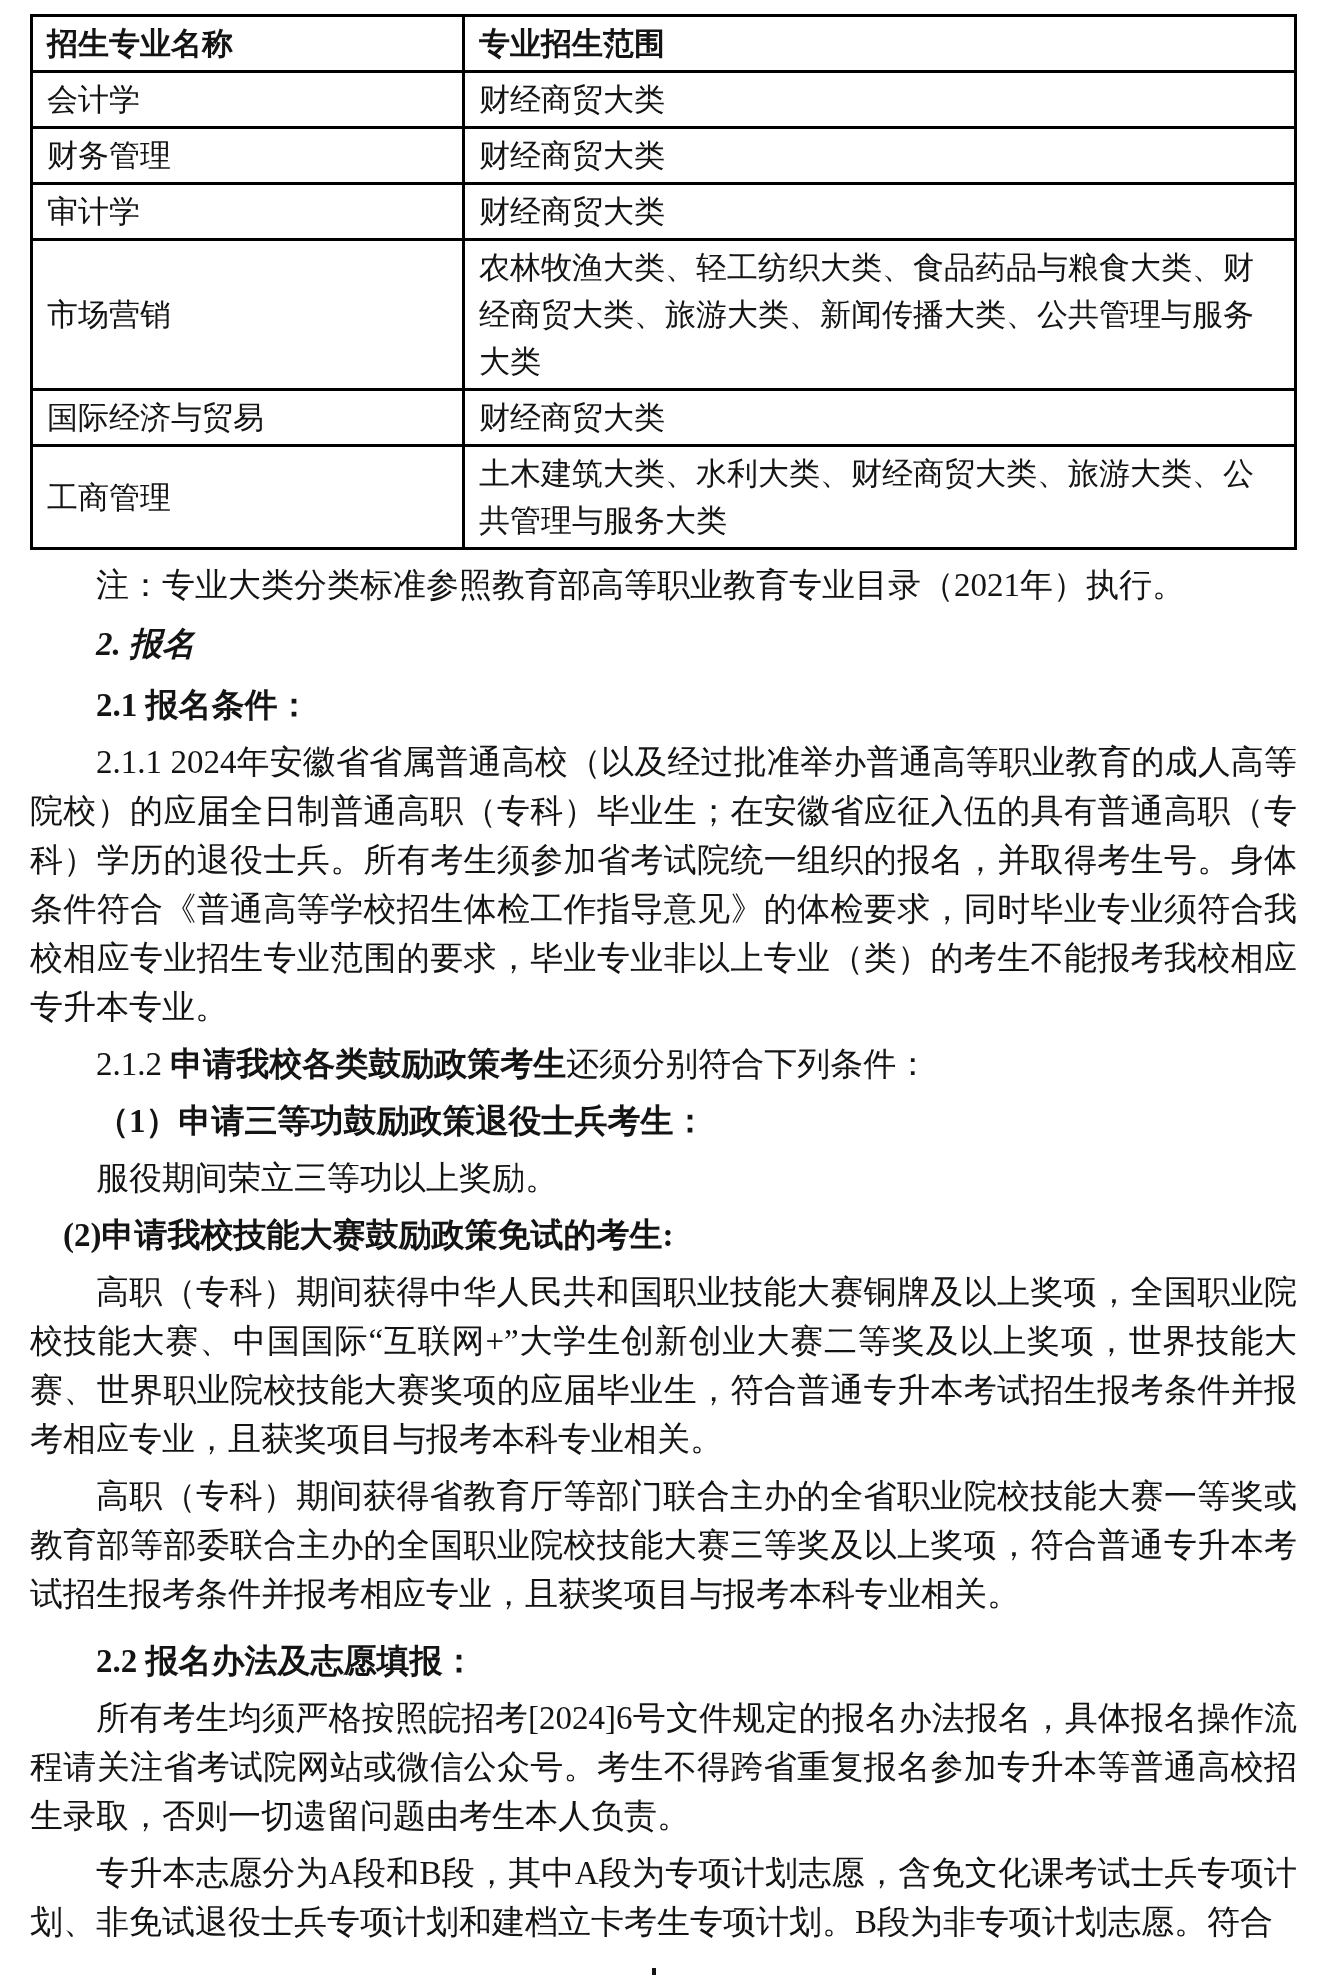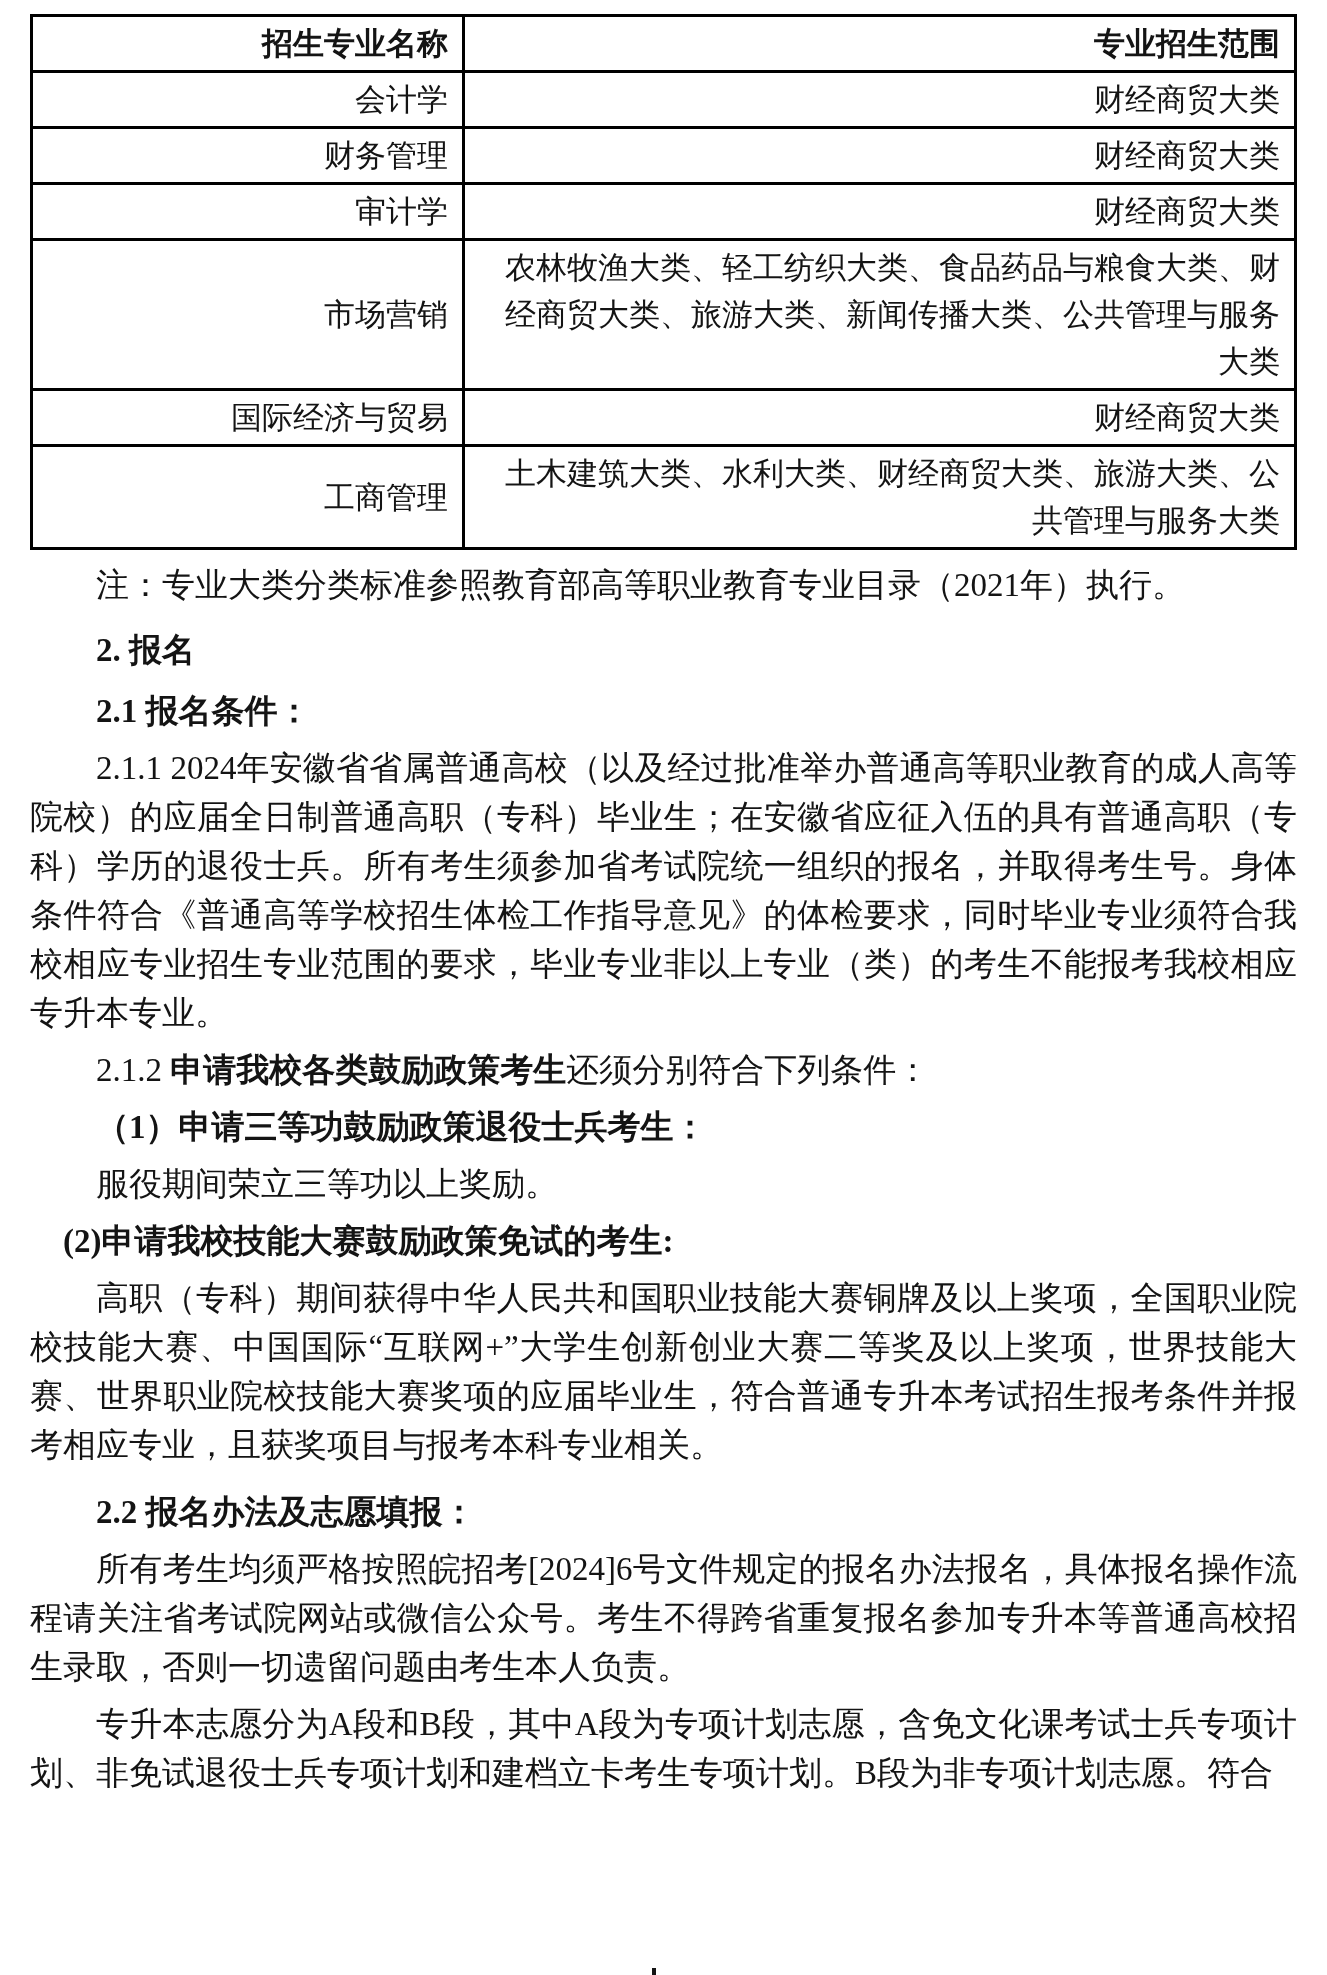--- a/index.html
+++ b/index.html
@@ -26,42 +26,42 @@
     border-collapse: collapse;
     table-layout: fixed;
     font-size: 31px;
   }
   table.majors-table th,
   table.majors-table td {
     border: 3px solid #000000;
     padding: 3px 14px;
     line-height: 47px;
     vertical-align: middle;
-    text-align: right;
+    text-align: left;
   }
   table.majors-table th {
     font-weight: 700;
     height: 41px;
   }
   table.majors-table td {
     font-weight: 400;
     height: 47px;
   }
   col.major-col { width: 432px; }
   p, .heading {
     margin: 8px 0;
   }
   .indent2 { text-indent: 2em; }
   .indent1 { text-indent: 1em; }
   .heading {
     font-weight: 700;
   }
   .bold { font-weight: 700; }
   .note-para { margin-top: 11px; }
-  .sec-head { margin-top: 16px; margin-bottom: 6px; }
+  .sec-head { margin-top: 10px; margin-bottom: 6px; font-style: italic; }
   .sub-head { margin-top: 12px; margin-bottom: 6px; }
   .sec22-head { margin-top: 18px; margin-bottom: 6px; }
   .cut-glyph-tip {
     position: absolute;
     left: 652px;
     bottom: 0;
     width: 4px;
     height: 7px;
     background: #141414;
   }
@@ -122,20 +122,21 @@
 
   <p class="heading indent2">（1）申请三等功鼓励政策退役士兵考生：</p>
 
   <p class="indent2">服役期间荣立三等功以上奖励。</p>
 
   <p class="heading indent1">(2)申请我校技能大赛鼓励政策免试的考生:</p>
 
   <p class="indent2">高职（专科）期间获得中华人民共和国职业技能大赛铜牌及以上奖项，全国职业院校技能大赛、中国国际“互联网+”大学生创新创业大赛二等奖及以上奖项，世界技能大赛、世界职业院校技能大赛奖项的应届毕业生，符合普通专升本考试招生报考条件并报考相应专业，且获奖项目与报考本科专业相关。</p>
 
 
+  <p class="indent2">高职（专科）期间获得省教育厅等部门联合主办的全省职业院校技能大赛一等奖或教育部等部委联合主办的全国职业院校技能大赛三等奖及以上奖项，符合普通专升本考试招生报考条件并报考相应专业，且获奖项目与报考本科专业相关。</p>
 
   <p class="heading sec22-head indent2">2.2 报名办法及志愿填报：</p>
 
   <p class="indent2">所有考生均须严格按照皖招考[2024]6号文件规定的报名办法报名，具体报名操作流程请关注省考试院网站或微信公众号。考生不得跨省重复报名参加专升本等普通高校招生录取，否则一切遗留问题由考生本人负责。</p>
 
   <p class="indent2">专升本志愿分为A段和B段，其中A段为专项计划志愿，含免文化课考试士兵专项计划、非免试退役士兵专项计划和建档立卡考生专项计划。B段为非专项计划志愿。符合</p>
 
   <div class="cut-glyph-tip"></div>
 
 </div>

